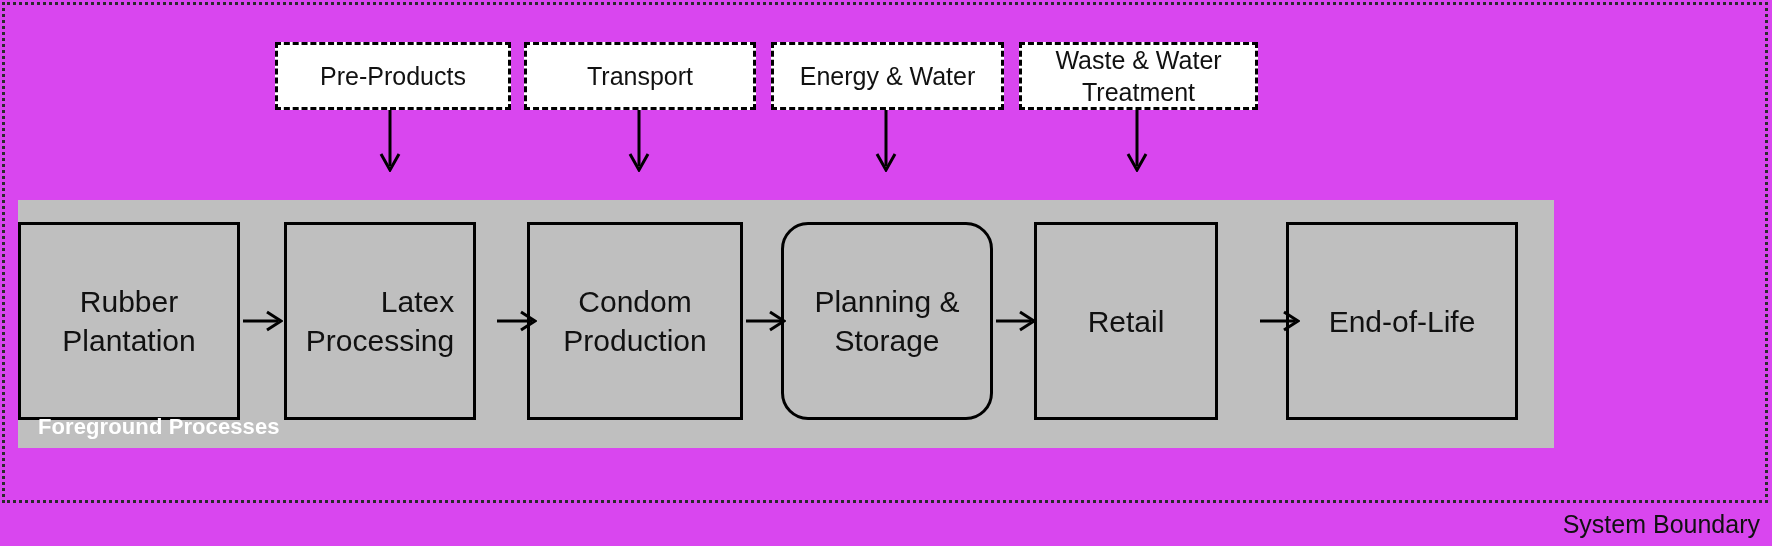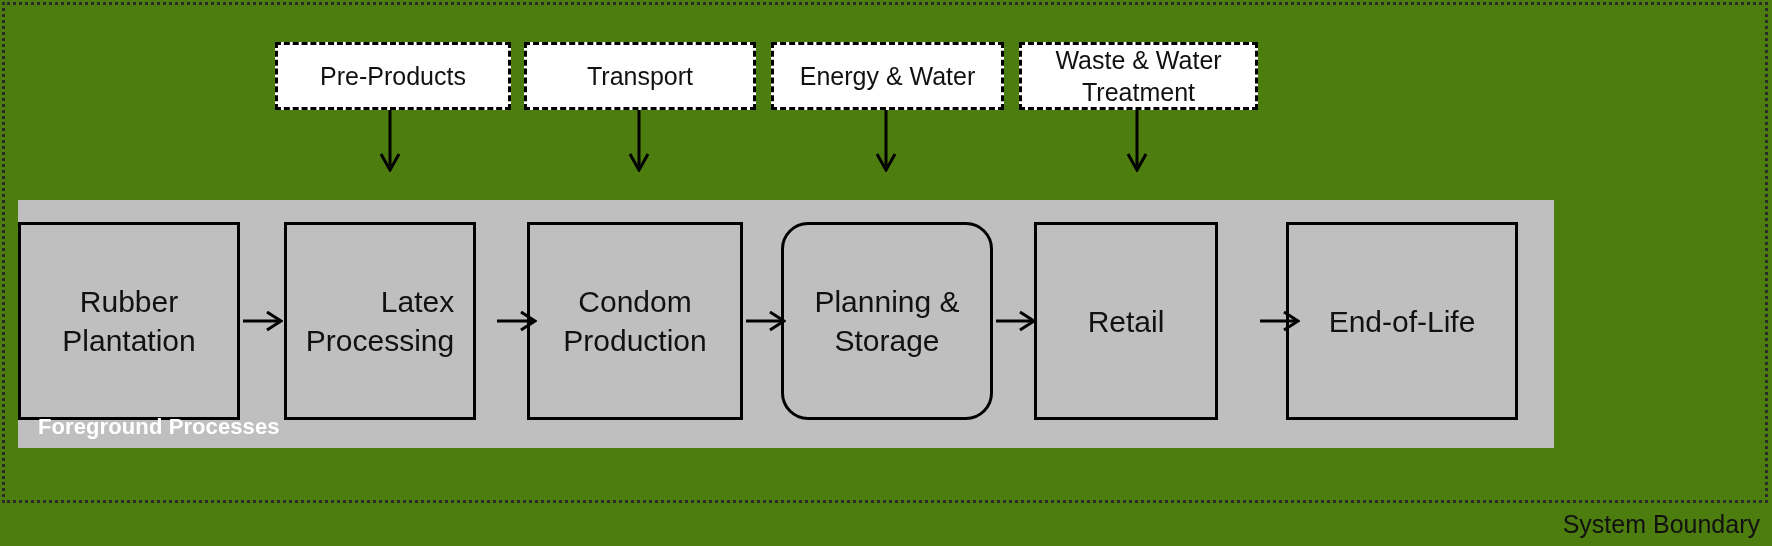--- a/index.html
+++ b/index.html
@@ -7,21 +7,21 @@
     padding: 0;
     background: #ffffff;
   }
   body {
     font-family: "Liberation Sans", sans-serif;
   }
   #stage {
     position: relative;
     width: 1772px;
     height: 546px;
-    background: #4d7c0f;
+    background: #d946ef;
     overflow: hidden;
   }
 
   
   #system-boundary {
     position: absolute;
     left: 2px;
     top: 2px;
     width: 1766px;
     height: 501px;

